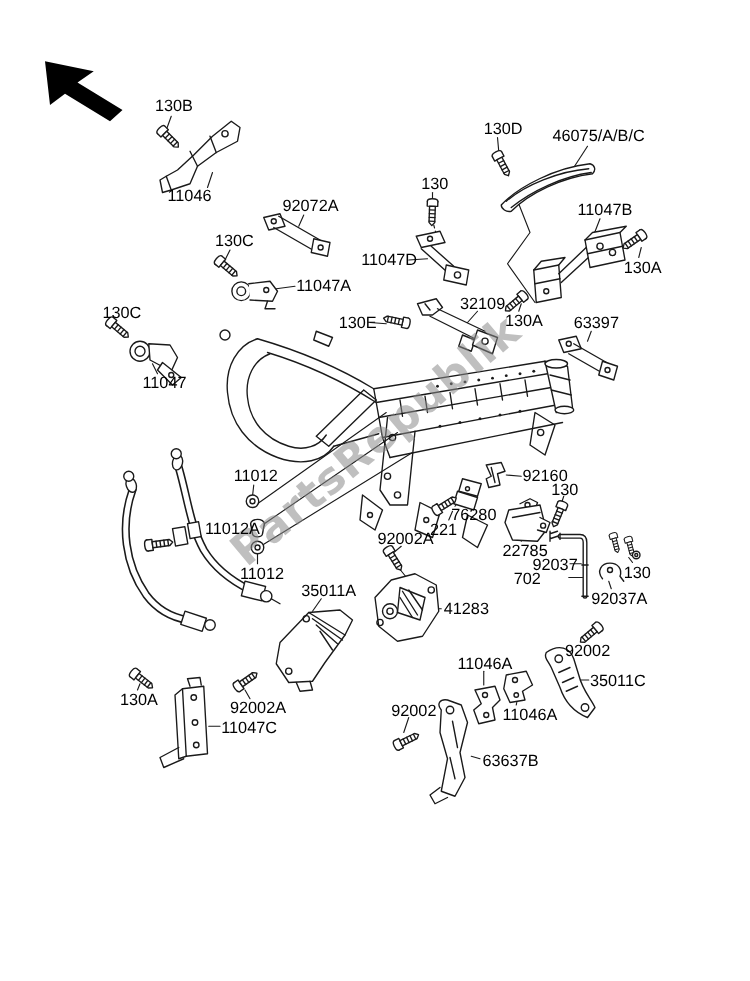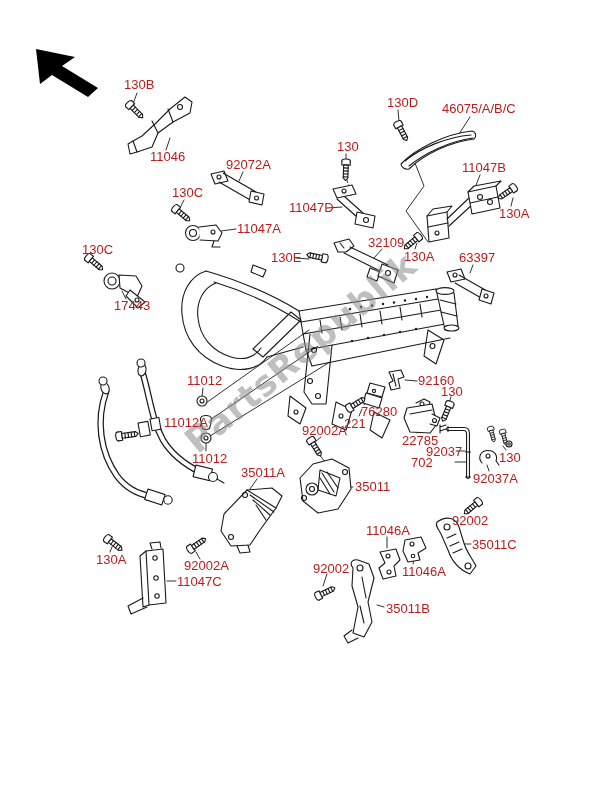--- a/index.html
+++ b/index.html
@@ -1,19 +1,19 @@
 <!DOCTYPE html>
 <html><head>
 <meta charset="utf-8">
 <style>
   html,body{margin:0;padding:0;background:#ffffff;}
   .canvas{position:relative;width:600px;height:785px;background:#ffffff;overflow:hidden;
           font-family:"Liberation Sans",sans-serif;}
   .art{position:absolute;left:0;top:0;z-index:1;}
-  .part-label{position:absolute;z-index:3;font-size:13px;line-height:13px;color:#b91c1c;
+  .part-label{position:absolute;z-index:3;font-size:13px;line-height:13px;color:#000000;
               white-space:nowrap;letter-spacing:0px;}
   .watermark{position:absolute;z-index:2;font-size:35px;font-weight:bold;
              color:rgba(138,138,138,0.55);transform:rotate(-40deg);
              transform-origin:0 100%;letter-spacing:1px;left:203px;top:421px;
              font-family:"DejaVu Sans",sans-serif;}
   svg *{stroke-linejoin:round;stroke-linecap:round;}
 </style>
 </head>
 <body>
 
@@ -311,26 +311,26 @@
     <use href="#washer" transform="translate(202,401)"></use>
     <ellipse cx="206" cy="419" rx="5.5" ry="3.5" fill="#fff"></ellipse>
     <path d="M200.5,419 L202,427 A4,2.5 0 0 0 210,427 L211.5,419" fill="#fff"></path>
     <use href="#washer" transform="translate(206,438)"></use>
   </g>
 </svg>
 
 <div class="watermark">PartsRepublik</div>
 
 <div class="part-label" style="left:124px;top:78px">130B</div>
-<div class="part-label" style="left:150px;top:150px">11046</div>
+<div class="part-label" style="left:134px;top:150px">11046</div>
 <div class="part-label" style="left:226px;top:158px">92072A</div>
 <div class="part-label" style="left:172px;top:186px">130C</div>
 <div class="part-label" style="left:237px;top:222px">11047A</div>
 <div class="part-label" style="left:82px;top:243px">130C</div>
-<div class="part-label" style="left:114px;top:299px">17443</div>
+<div class="part-label" style="left:114px;top:299px">11047</div>
 <div class="part-label" style="left:387px;top:96px">130D</div>
 <div class="part-label" style="left:442px;top:102px">46075/A/B/C</div>
 <div class="part-label" style="left:337px;top:140px">130</div>
 <div class="part-label" style="left:289px;top:201px">11047D</div>
 <div class="part-label" style="left:462px;top:161px">11047B</div>
 <div class="part-label" style="left:499px;top:207px">130A</div>
 <div class="part-label" style="left:368px;top:236px">32109</div>
 <div class="part-label" style="left:404px;top:250px">130A</div>
 <div class="part-label" style="left:459px;top:251px">63397</div>
 <div class="part-label" style="left:271px;top:251px">130E</div>
@@ -341,24 +341,24 @@
 <div class="part-label" style="left:402px;top:434px">22785</div>
 <div class="part-label" style="left:426px;top:445px">92037</div>
 <div class="part-label" style="left:411px;top:456px">702</div>
 <div class="part-label" style="left:499px;top:451px">130</div>
 <div class="part-label" style="left:473px;top:472px">92037A</div>
 <div class="part-label" style="left:187px;top:374px">11012</div>
 <div class="part-label" style="left:164px;top:416px">11012A</div>
 <div class="part-label" style="left:192px;top:452px">11012</div>
 <div class="part-label" style="left:302px;top:424px">92002A</div>
 <div class="part-label" style="left:241px;top:466px">35011A</div>
-<div class="part-label" style="left:355px;top:480px">35011</div>
+<div class="part-label" style="left:355px;top:480px">41283</div>
 <div class="part-label" style="left:366px;top:524px">11046A</div>
 <div class="part-label" style="left:452px;top:514px">92002</div>
 <div class="part-label" style="left:472px;top:538px">35011C</div>
 <div class="part-label" style="left:402px;top:565px">11046A</div>
 <div class="part-label" style="left:313px;top:562px">92002</div>
-<div class="part-label" style="left:386px;top:602px">35011B</div>
+<div class="part-label" style="left:386px;top:602px">63637B</div>
 <div class="part-label" style="left:96px;top:553px">130A</div>
 <div class="part-label" style="left:184px;top:559px">92002A</div>
 <div class="part-label" style="left:177px;top:575px">11047C</div>
 
 </div>
 
 </body></html>

